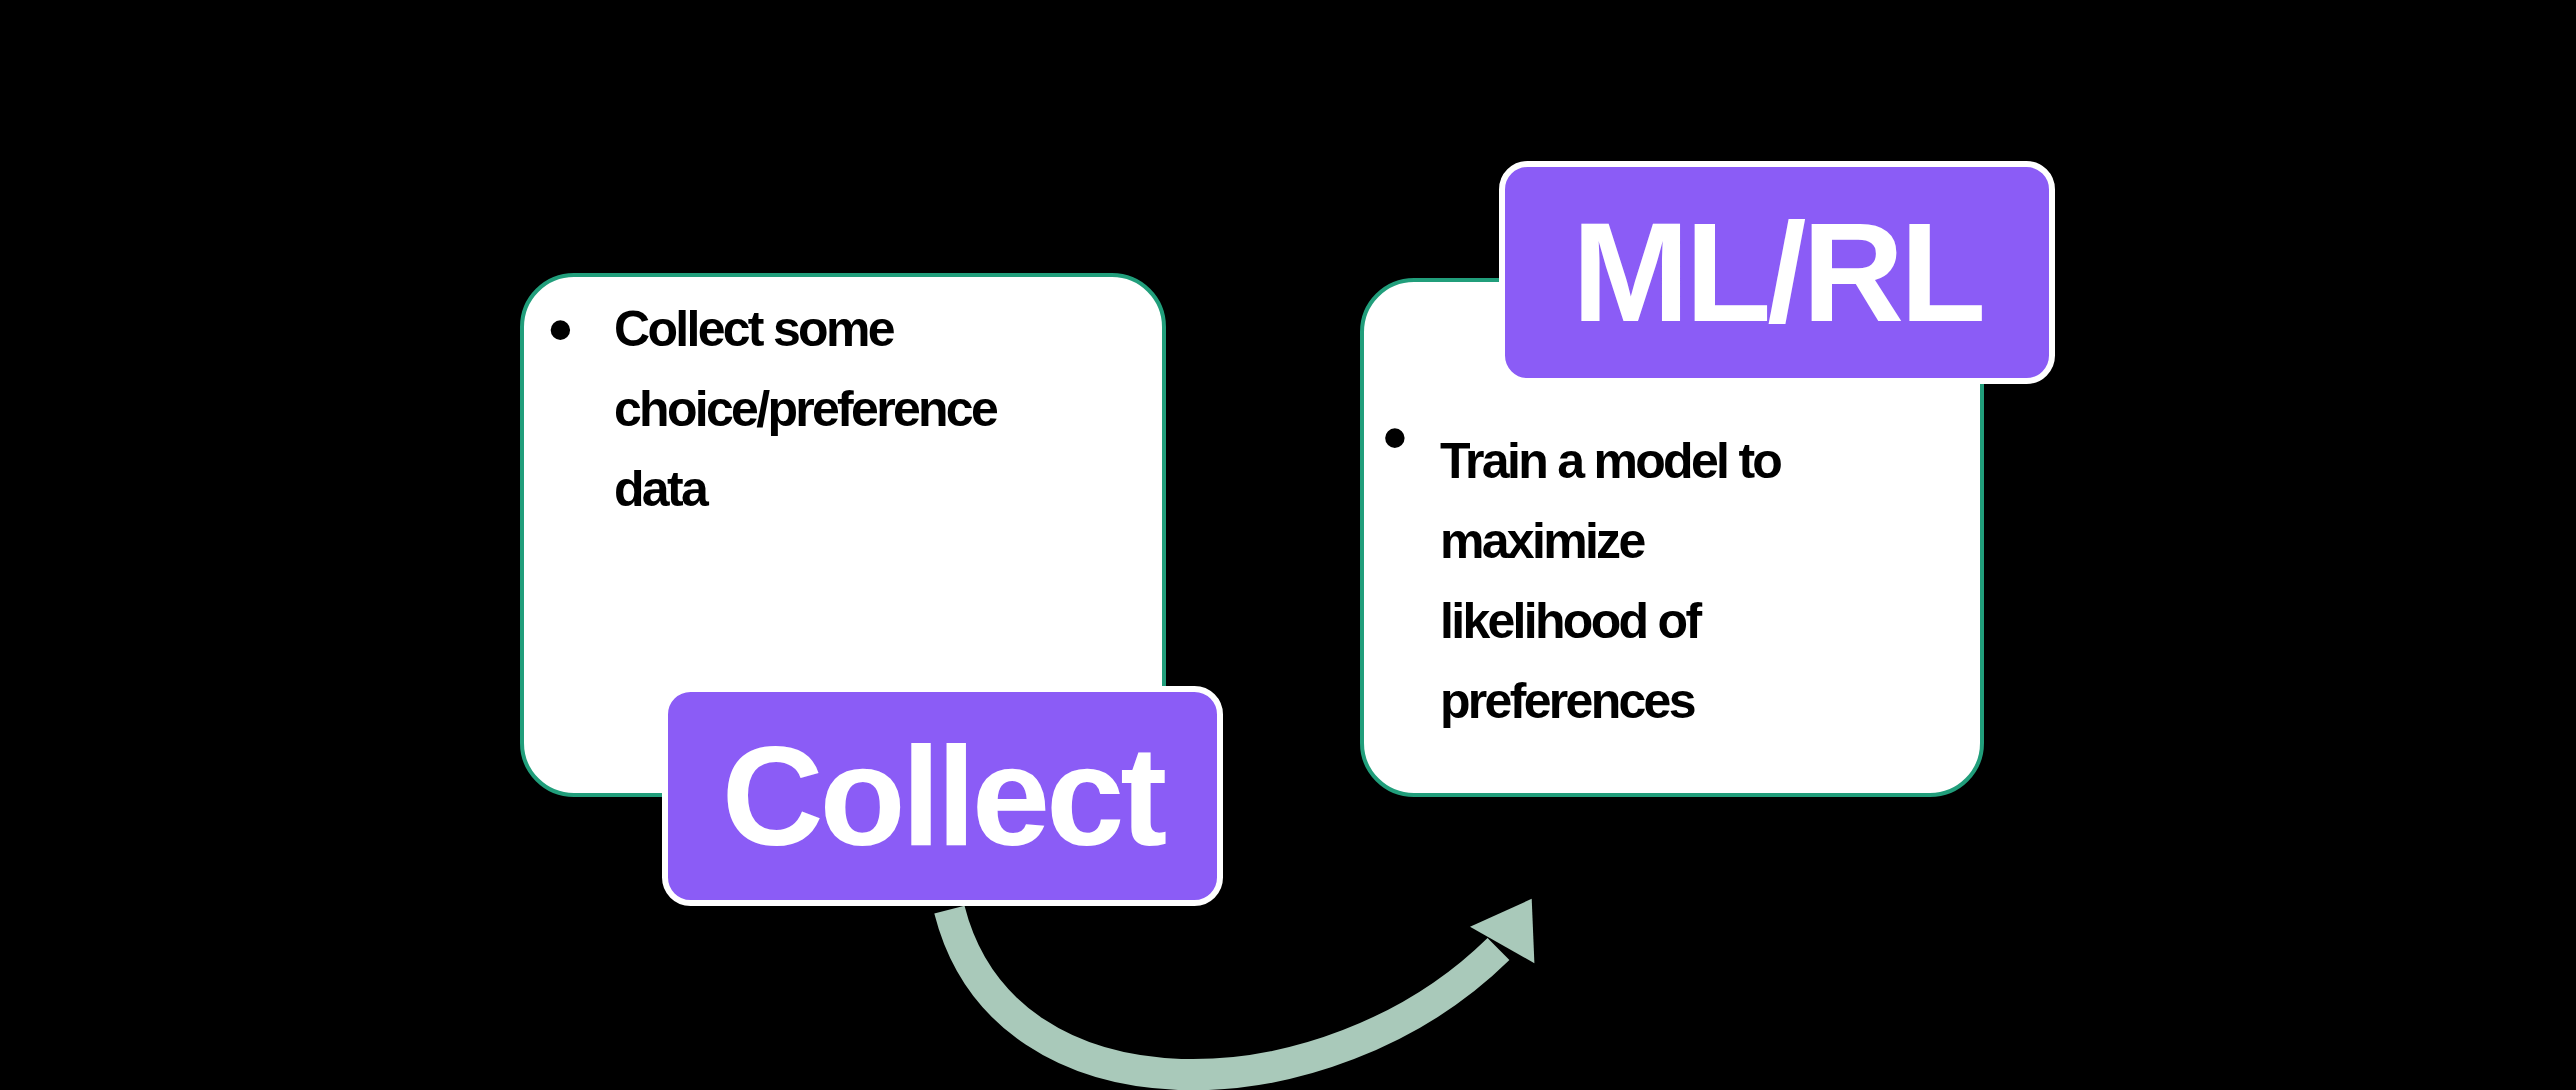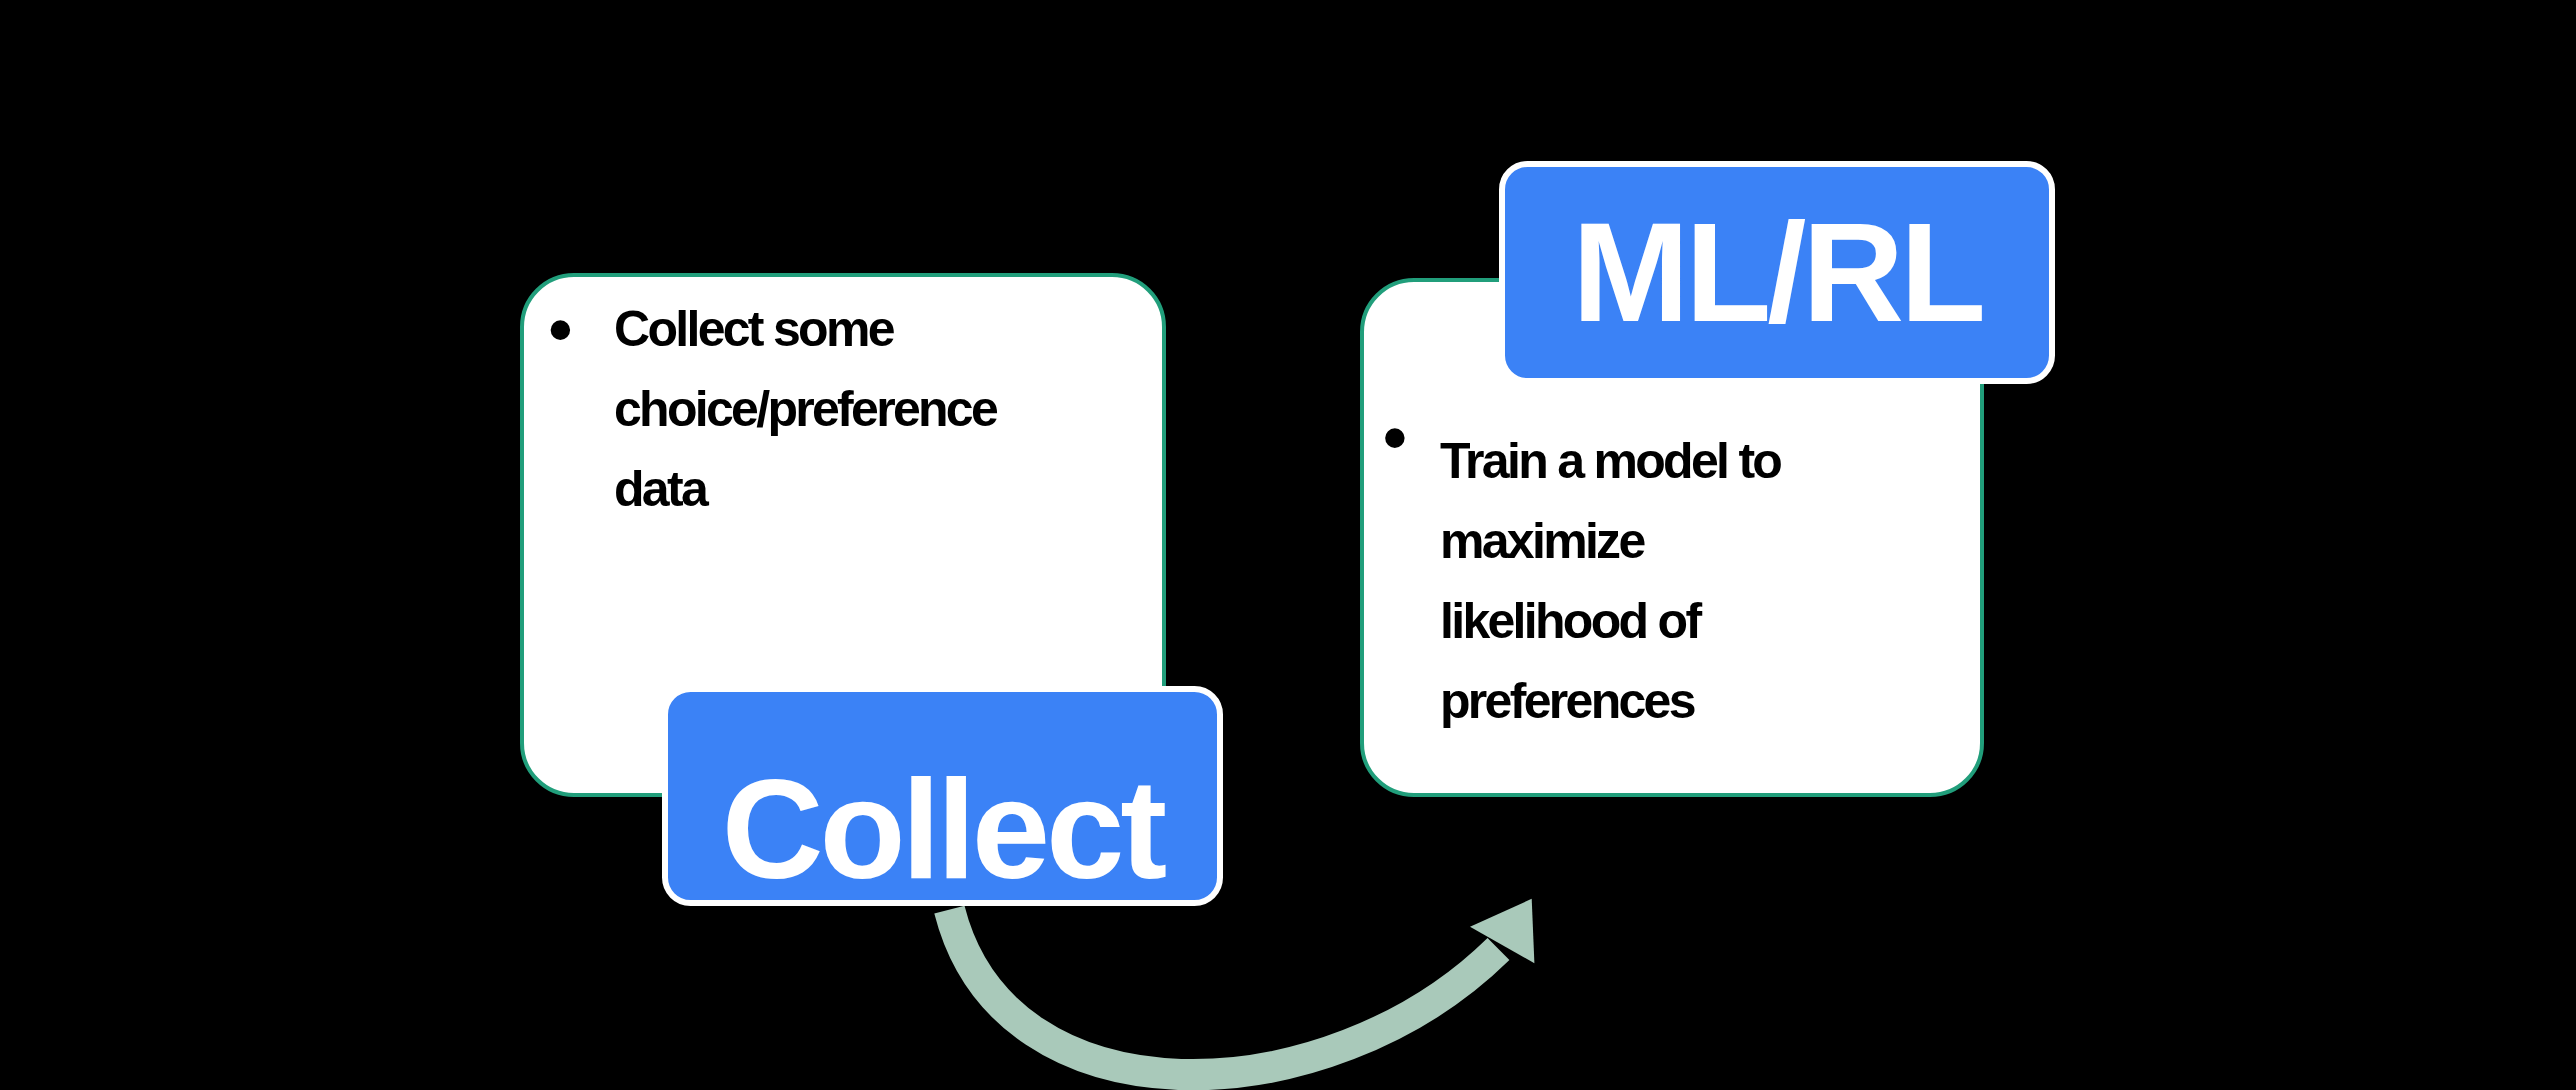--- a/index.html
+++ b/index.html
@@ -50,39 +50,38 @@
     line-height: 80px;
     letter-spacing: -2.7px;
     white-space: pre-line;
     color: #000000;
     width: 556px;
   }
   .box-collect .bullet-text { left: 90px; top: 12.2px; }
   .box-train  .bullet-text { left: 76px; top: 115px; margin-top: 24px; }
   .flow-label {
     position: absolute;
-    background: #3b82f6;
+    background: #8b5cf6;
     border: 6.1px solid #FFFFFF;
     border-radius: 28.5px;
     box-sizing: border-box;
     display: flex;
     align-items: center;
     justify-content: center;
     color: #FFFFFF;
     font-size: 141px;
     font-weight: bold;
     letter-spacing: -4.1px;
     line-height: 1;
   }
   .label-collect {
     left: 662px;
     top: 686px;
     width: 561px;
     height: 220px;
-    align-items: flex-end;
   }
   .label-mlrl {
     left: 1499px;
     top: 161px;
     width: 556px;
     height: 223px;
   }
   .arrow-svg {
     position: absolute;
     left: 0;

